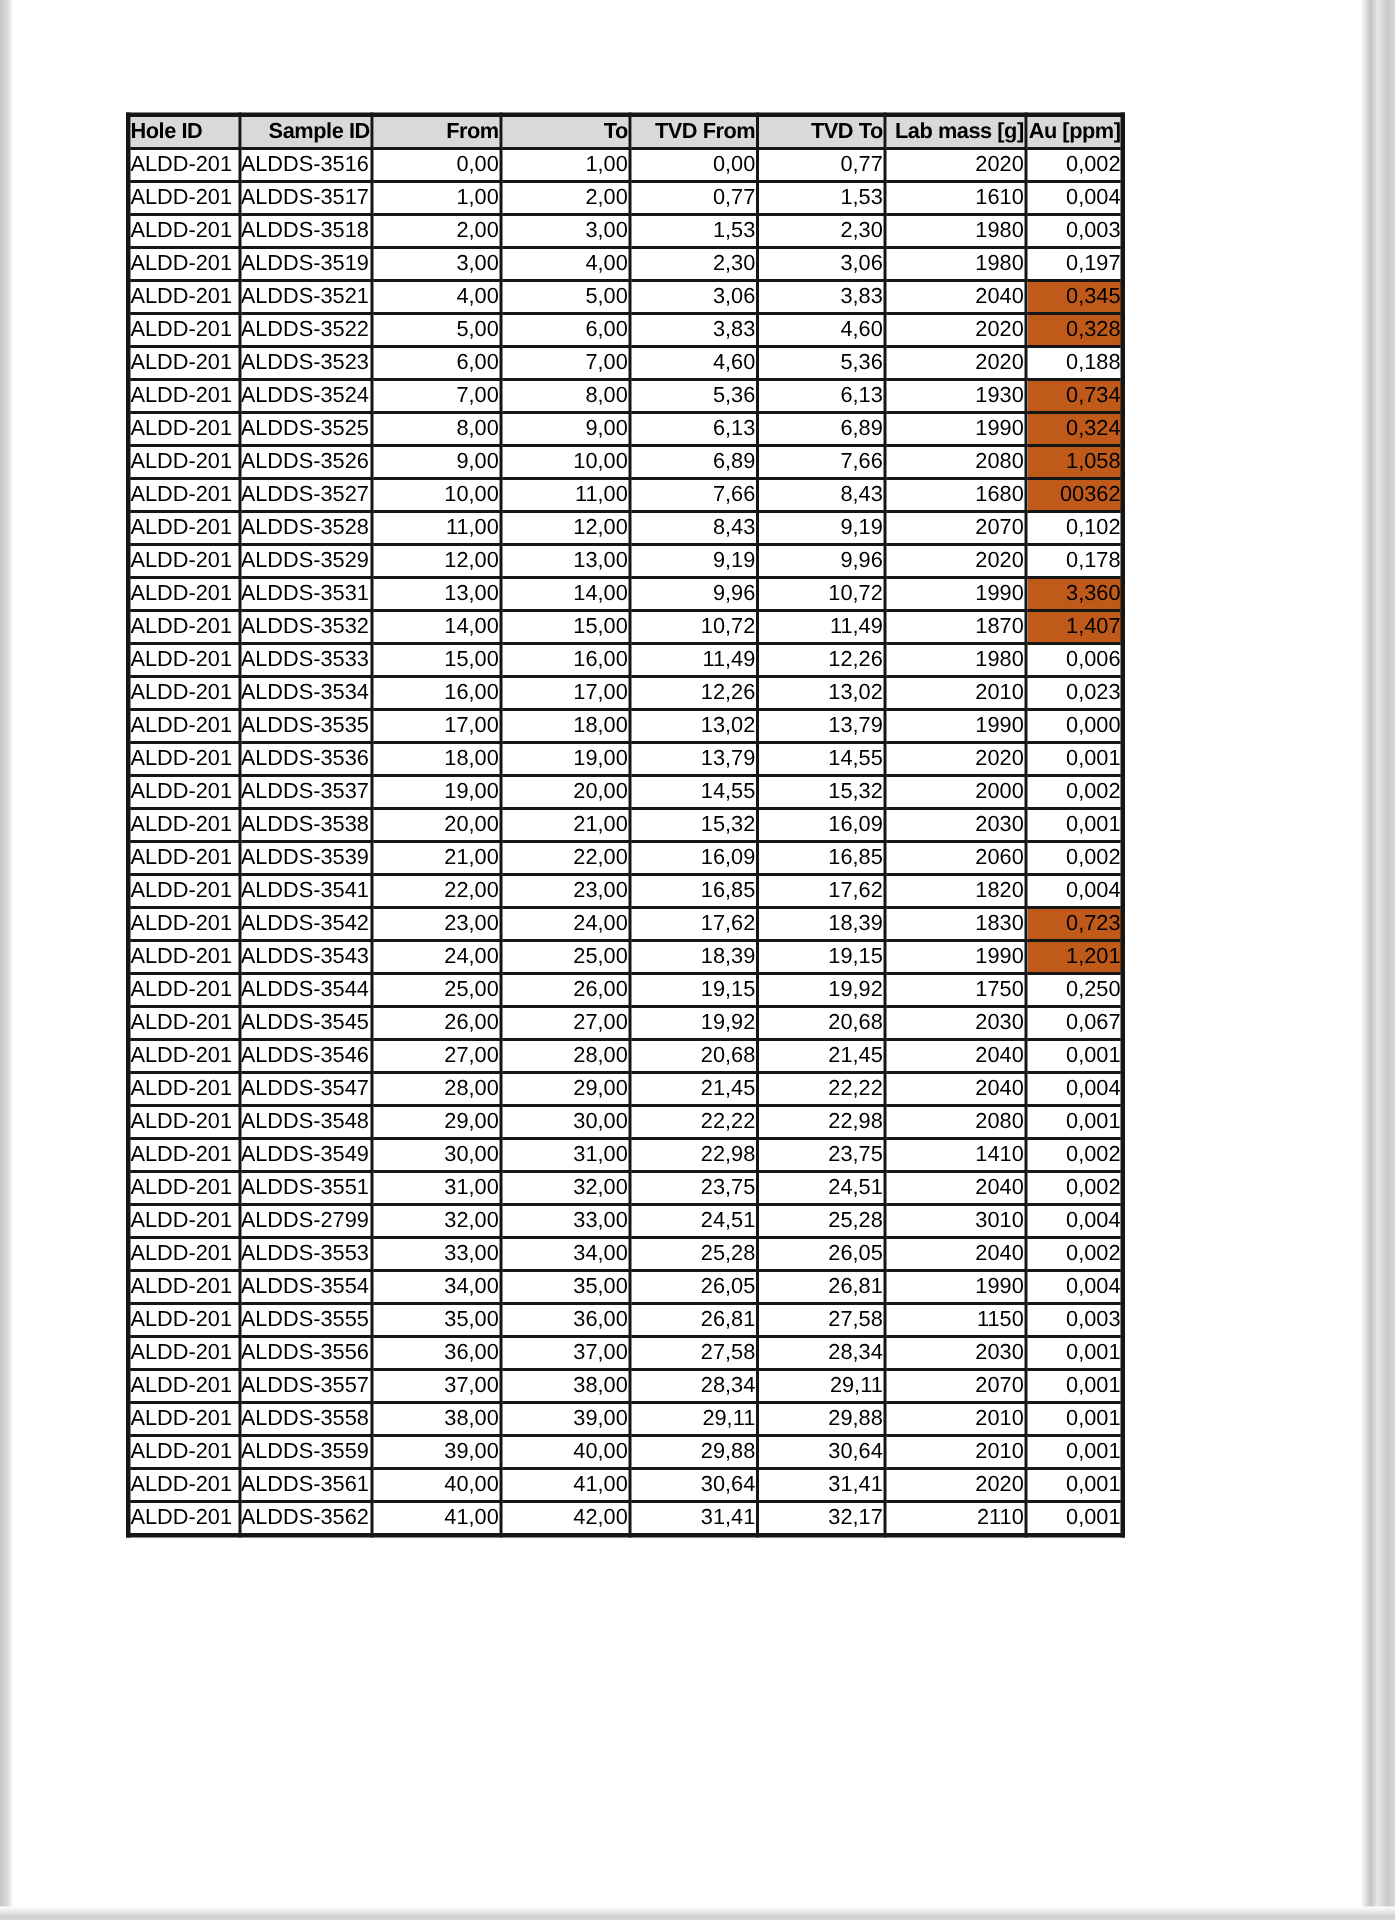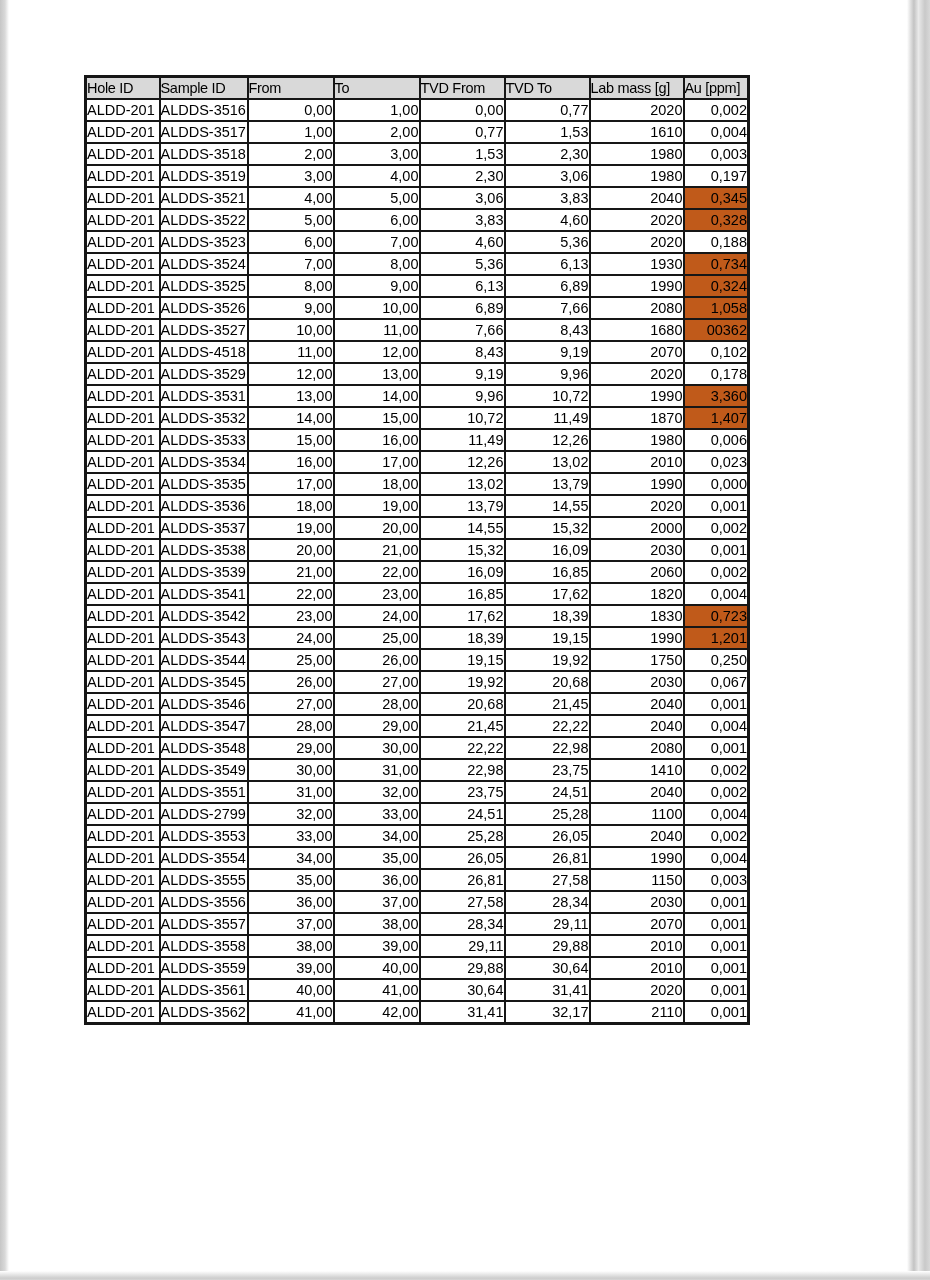--- a/index.html
+++ b/index.html
@@ -37,26 +37,26 @@
     border: 2px solid var(--border, #161616);
     height: 20px;
     padding: 0;
     font-size: 14.5px;
     line-height: 20px;
     white-space: nowrap;
     overflow: hidden;
   }
   table.assay th {
     background: var(--header-bg, #d9d9d9);
-    font-weight: normal;
+    font-weight: bold;
     letter-spacing: -0.3px;
   }
   td.align-left, th.align-left { text-align: left; padding-left: 3px; }
   td.align-right { text-align: right; padding-right: 5px; }
-  th.align-center { text-align: left; }
+  th.align-center { text-align: right; }
   td.hl { background: var(--hl, #c05a1a); text-align: right; }
   col.c-hole_id   { width: 74px; }
   col.c-sample_id { width: 88px; }
   col.c-from      { width: 86px; }
   col.c-to        { width: 86px; }
   col.c-tvd_from  { width: 85px; }
   col.c-tvd_to    { width: 85px; }
   col.c-lab_mass  { width: 94px; }
   col.c-au_ppm    { width: 65px; }
 </style>
@@ -197,21 +197,21 @@
           <td class="align-left">ALDDS-3527</td>
           <td class="align-right">10,00</td>
           <td class="align-right">11,00</td>
           <td class="align-right">7,66</td>
           <td class="align-right">8,43</td>
           <td class="align-right">1680</td>
           <td class="align-right hl">00362</td>
         </tr>
         <tr>
           <td class="align-left">ALDD-201</td>
-          <td class="align-left">ALDDS-4518</td>
+          <td class="align-left">ALDDS-3528</td>
           <td class="align-right">11,00</td>
           <td class="align-right">12,00</td>
           <td class="align-right">8,43</td>
           <td class="align-right">9,19</td>
           <td class="align-right">2070</td>
           <td class="align-right">0,102</td>
         </tr>
         <tr>
           <td class="align-left">ALDD-201</td>
           <td class="align-left">ALDDS-3529</td>
@@ -412,21 +412,21 @@
           <td class="align-right">2040</td>
           <td class="align-right">0,002</td>
         </tr>
         <tr>
           <td class="align-left">ALDD-201</td>
           <td class="align-left">ALDDS-2799</td>
           <td class="align-right">32,00</td>
           <td class="align-right">33,00</td>
           <td class="align-right">24,51</td>
           <td class="align-right">25,28</td>
-          <td class="align-right">1100</td>
+          <td class="align-right">3010</td>
           <td class="align-right">0,004</td>
         </tr>
         <tr>
           <td class="align-left">ALDD-201</td>
           <td class="align-left">ALDDS-3553</td>
           <td class="align-right">33,00</td>
           <td class="align-right">34,00</td>
           <td class="align-right">25,28</td>
           <td class="align-right">26,05</td>
           <td class="align-right">2040</td>

